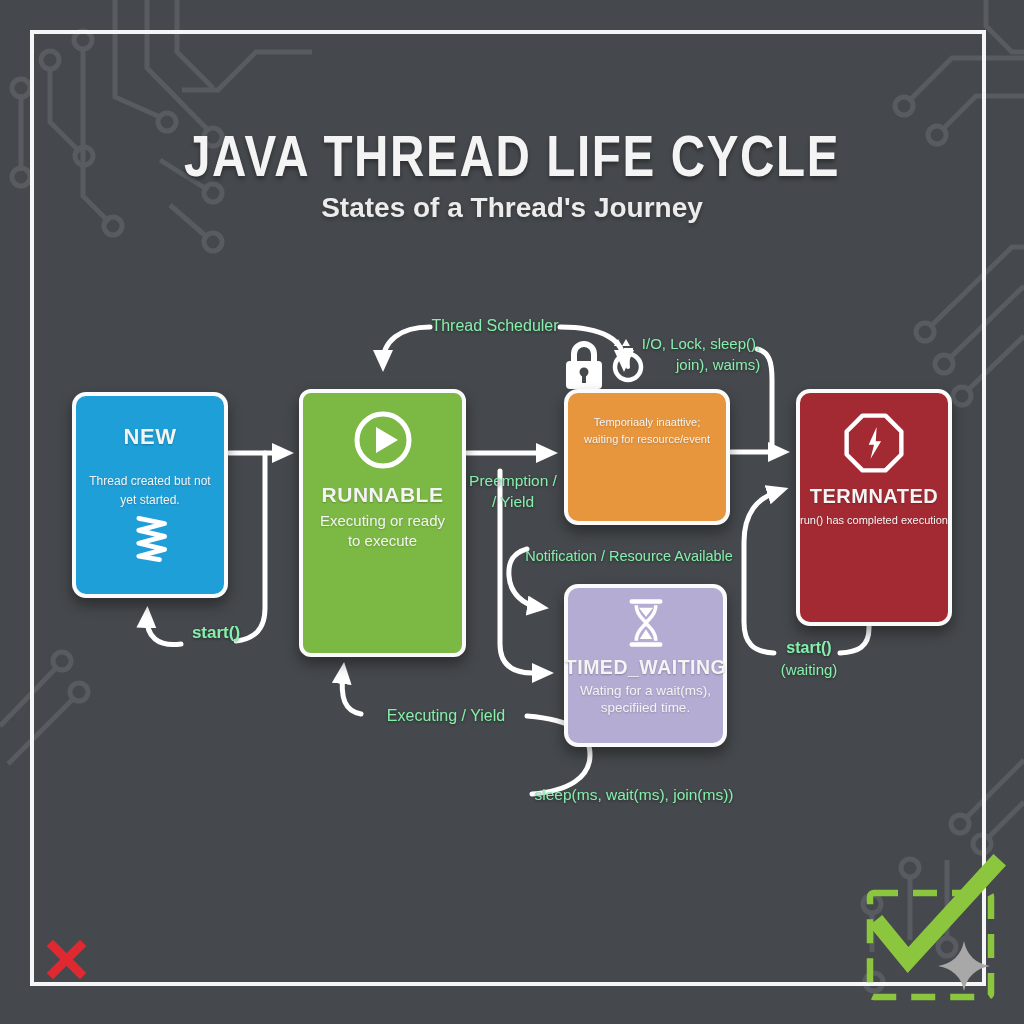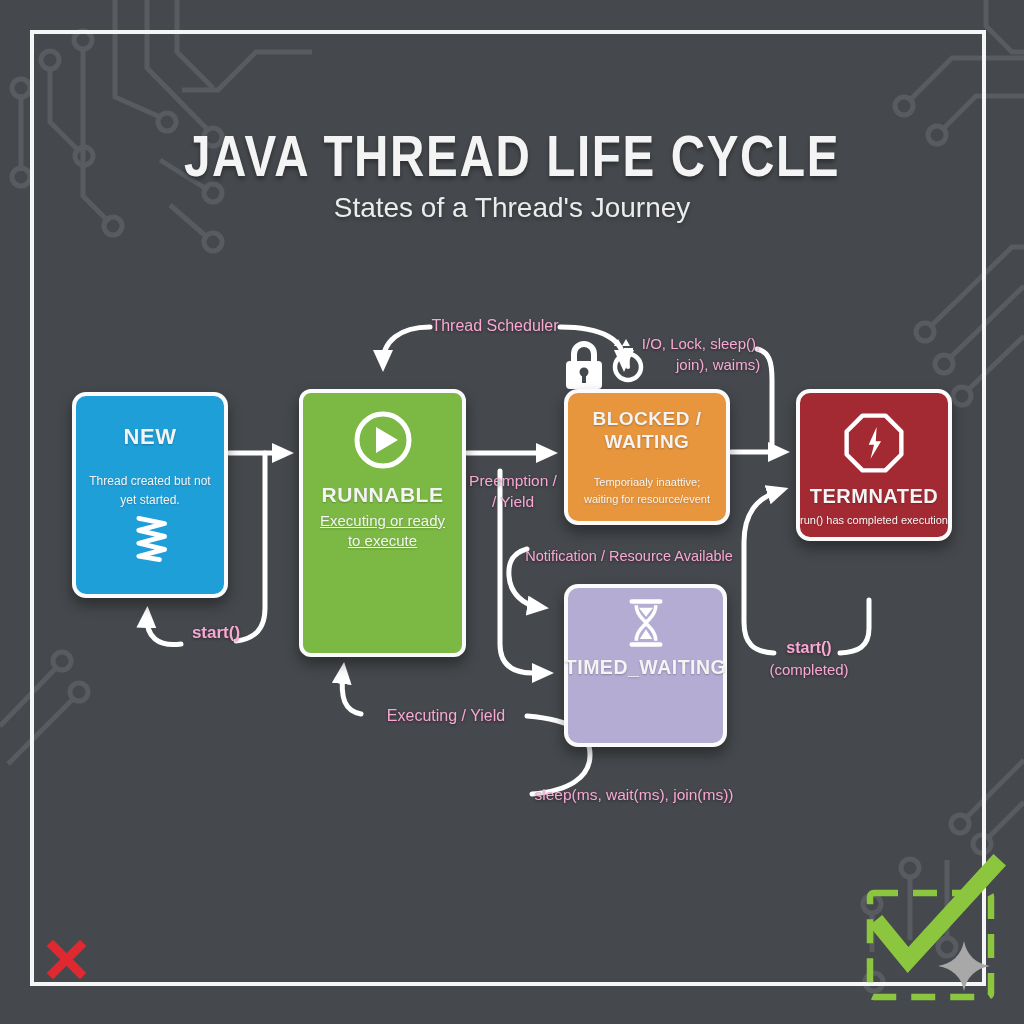--- a/index.html
+++ b/index.html
@@ -17,54 +17,54 @@
     border:4px solid #f6f6f6;box-sizing:border-box;z-index:2;
   }
   
   .title-main{
     position:absolute;left:512px;top:122px;transform:translateX(-50%) scaleX(.82);
     font-size:58px;font-weight:bold;letter-spacing:2px;white-space:nowrap;
     text-shadow:0 3px 5px rgba(0,0,0,.35);z-index:4;
   }
   .title-sub{
     position:absolute;left:512px;top:192px;transform:translateX(-50%);
-    font-size:28px;font-weight:normal;color:#ececec;white-space:nowrap;
+    font-size:28px;font-weight:bold;color:#ececec;white-space:nowrap;
     text-shadow:0 2px 4px rgba(0,0,0,.3);z-index:4;
   }
   
   .state-box{
     position:absolute;box-sizing:border-box;border:4px solid #fbfbfb;border-radius:14px;
     box-shadow:0 7px 14px rgba(0,0,0,.38);display:flex;flex-direction:column;align-items:center;
     text-align:center;z-index:5;
   }
   .state-name{font-weight:bold;letter-spacing:.5px;text-shadow:0 1px 2px rgba(0,0,0,.25);}
   .state-desc{text-shadow:0 1px 2px rgba(0,0,0,.2);}
   .box-new{left:72px;top:392px;width:156px;height:206px;background:#1f9fd8;}
   .box-new .state-name{margin-top:28px;font-size:22px;}
   .box-new .state-desc{margin-top:22px;font-size:12px;line-height:19px;padding:0 8px;}
   .box-new .icon-wrap{margin-top:auto;margin-bottom:26px;}
   .box-runnable{left:299px;top:389px;width:167px;height:268px;background:#7cb944;border-radius:12px;}
   .box-runnable .icon-wrap{margin-top:16px;}
   .box-runnable .state-name{margin-top:12px;font-size:21px;}
-  .box-runnable .state-desc{margin-top:4px;font-size:15px;line-height:20px;padding:0 10px;text-decoration:underline;}
+  .box-runnable .state-desc{margin-top:4px;font-size:15px;line-height:20px;padding:0 10px;}
   .box-blocked{left:564px;top:389px;width:166px;height:136px;background:#e8963e;}
   .box-blocked .state-name{margin-top:14px;font-size:19px;line-height:23px;padding:0 14px;}
   .box-blocked .state-desc{margin-top:21px;font-size:11px;line-height:17px;padding:0 12px;}
   .box-timed{left:564px;top:584px;width:163px;height:163px;background:#b5acd4;}
   .box-timed .icon-wrap{margin-top:10px;}
   .box-timed .state-name{margin-top:8px;font-size:19.5px;}
   .box-timed .state-desc{margin-top:3px;font-size:13.5px;line-height:17px;padding:0 8px;}
-  .box-terminated{left:796px;top:389px;width:156px;height:152px;background:#a32a33;}
+  .box-terminated{left:796px;top:389px;width:156px;height:237px;background:#a32a33;}
   .box-terminated .icon-wrap{margin-top:20px;}
   .box-terminated .state-name{margin-top:12px;font-size:20px;}
   .box-terminated .state-desc{margin-top:6px;font-size:11px;white-space:nowrap;}
   
   .t-label{
     position:absolute;transform:translateX(-50%);text-align:center;z-index:6;
-    font-size:15.5px;color:#f9a8d4;text-shadow:0 1px 3px rgba(0,0,0,.45);white-space:nowrap;
+    font-size:15.5px;color:#86efac;text-shadow:0 1px 3px rgba(0,0,0,.45);white-space:nowrap;
   }
   .lbl-scheduler{left:495px;top:317px;font-size:16px;}
   .lbl-io{left:701px;top:333px;line-height:21px;font-size:15px;text-align:right;}
   .lbl-preempt-mid{left:513px;top:470px;line-height:21px;}
   .lbl-notification{left:629px;top:548px;font-size:14.5px;}
   .lbl-start{left:216px;top:623px;font-size:17px;font-weight:bold;}
   .lbl-preempt-bottom{left:446px;top:707px;font-size:16px;}
   .lbl-sleep{left:626px;top:786px;margin-left:8px;}
   .lbl-stop{left:809px;top:637px;line-height:22px;}
   .lbl-stop .l1{font-weight:bold;font-size:16px;}
@@ -188,34 +188,34 @@
     <svg width="62" height="62" viewBox="0 0 62 62">
       <circle cx="31" cy="31" r="26" stroke="#fff" stroke-width="5" fill="none"></circle>
       <polygon points="24,18 46,31 24,44" fill="#fff"></polygon>
     </svg>
   </div>
   <div class="state-name">RUNNABLE</div>
   <div class="state-desc">Executing or ready to execute</div>
 </div>
 
 <div class="state-box box-blocked">
-  <div class="state-name">BLOCKED / WAITING</div>
   <div class="state-desc">Temporiaaly inaattive; waiting for resource/event</div>
 </div>
 
 <div class="state-box box-timed">
   <div class="icon-wrap">
     <svg width="46" height="50" viewBox="0 0 48 56">
       <path d="M8 4 H40 M8 52 H40" stroke="#fff" stroke-width="5" stroke-linecap="round"></path>
       <path d="M13 8 C13 20 22 24 24 28 C26 24 35 20 35 8 M13 48 C13 36 22 32 24 28 C26 32 35 36 35 48" stroke="#fff" stroke-width="4" fill="none"></path>
       <path d="M16 11 H32 L24 21 Z" fill="#fff"></path>
       <path d="M17 46 L24 35 L31 46 Z" fill="#fff"></path>
     </svg>
   </div>
   <div class="state-name">TIMED_WAITING</div>
+  <div class="state-desc">Wating for a wait(ms), specifiied time.</div>
 </div>
 
 <div class="state-box box-terminated">
   <div class="icon-wrap">
     <svg width="60" height="60" viewBox="-34 -34 68 68">
       <polygon points="13,-31 31,-13 31,13 13,31 -13,31 -31,13 -31,-13 -13,-31" stroke="#fff" stroke-width="5" fill="none" stroke-linejoin="round"></polygon>
       <path d="M3 -18 L-6 2 L0 2 L-4 18 L8 -2 L2 -2 Z" fill="#fff"></path>
     </svg>
   </div>
   <div class="state-name">TERMNATED</div>
@@ -230,21 +230,21 @@
 <div class="t-label lbl-preempt-mid">
   <span>Preemption /</span><br>
   <span>/ Yield</span>
 </div>
 <div class="t-label lbl-notification">Notification / Resource Available</div>
 <div class="t-label lbl-start">start()</div>
 <div class="t-label lbl-preempt-bottom">Executing / Yield</div>
 <div class="t-label lbl-sleep">sleep(ms, wait(ms), join(ms))</div>
 <div class="t-label lbl-stop">
   <span class="l1">start()</span><br>
-  <span class="l2">(completed)</span>
+  <span class="l2">(waiting)</span>
 </div>
 
 <svg class="layer z7" viewBox="0 0 1024 1024">
   <g>
     <path d="M53 946 L80 973 M80 946 L53 973" stroke="#e02830" stroke-width="9" stroke-linecap="square"></path>
   </g>
   <g>
     <rect x="870" y="893" width="121" height="104" rx="4" fill="none" stroke="#8cc63f" stroke-width="6.5" stroke-dasharray="24 15"></rect>
     <path d="M881 927 L908 960 L994 866" stroke="#8cc63f" stroke-width="17" fill="none" stroke-linecap="square"></path>
     <path d="M964 941 Q968 962 990 966 Q968 970 964 991 Q960 970 938 966 Q960 962 964 941 Z" fill="#a8a8a8"></path>

